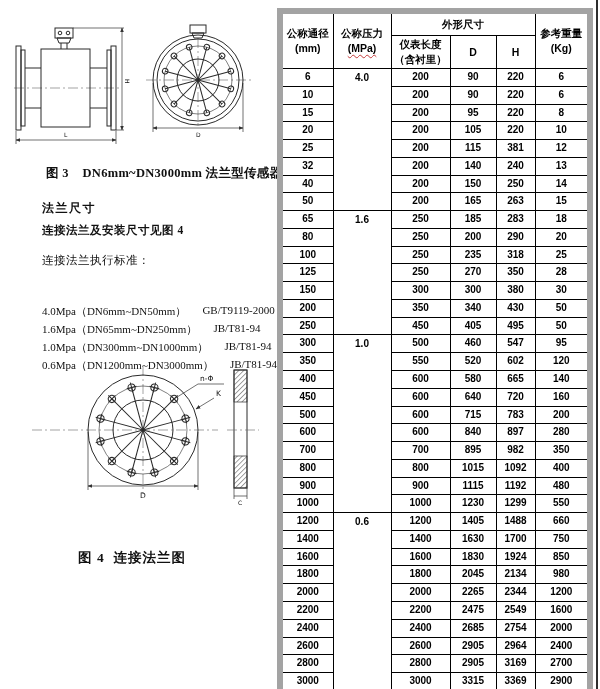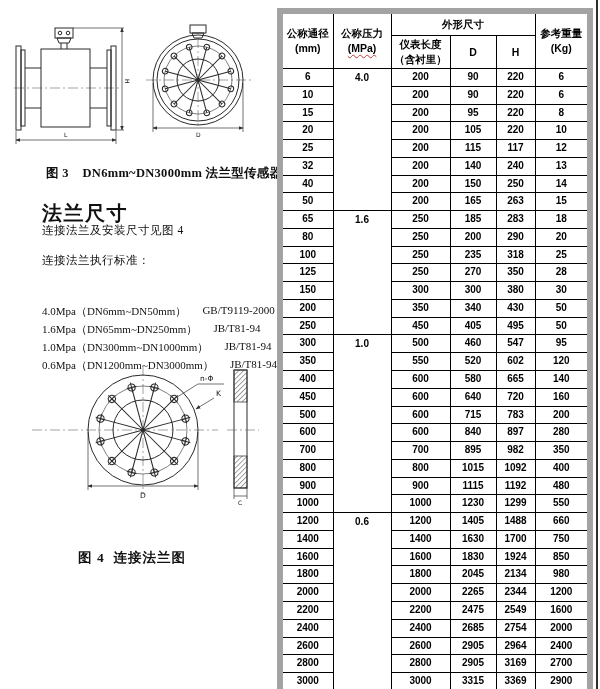--- a/index.html
+++ b/index.html
@@ -7,23 +7,23 @@
     width:600px;height:689px;position:relative;overflow:hidden;
     background:#ffffff;
     font-family:"Liberation Serif",serif;color:#111;
   }
   
   .abs{position:absolute;}
   .fig-caption{white-space:pre;font-family:"Liberation Serif",serif;}
   .cap3{left:46px;top:165px;font-size:12.5px;font-weight:600;letter-spacing:.3px;}
   .cap4{left:78px;top:509px;font-size:13.5px;font-weight:700;letter-spacing:1px;margin-top:40px;}
   .section-title{left:42px;top:200px;font-family:Liberation Sans, sans-serif;
-    font-weight:700;font-size:20px;letter-spacing:1.5px;text-align:center;}
+    font-weight:700;font-size:12px;letter-spacing:1.5px;text-align:center;}
   .body-line{left:42px;font-size:11.5px;letter-spacing:.5px;white-space:pre;}
-  .l1{top:223px;} .l2{top:242px;margin-top:11px;}
+  .l1{top:223px;font-weight:bold;} .l2{top:242px;margin-top:11px;}
   .std-line{left:42px;font-size:11px;display:flex;gap:16px;white-space:pre;
     font-family:"Liberation Serif",serif;margin-top:44px;}
   .s0{top:260px;} .s1{top:278px;} .s2{top:296px;} .s3{top:314px;}
   .edge-line{left:596px;top:0;width:2px;height:689px;background:#2e2e2e;}
   
   svg{position:absolute;overflow:visible;}
   .ln, .ln rect, .ln circle, .ln path, .ln line, .ln polyline{
     fill:none;stroke:#2a2a2a;stroke-width:1;}
   .thin{stroke-width:.6 !important;}
   .cl{stroke:#666;stroke-width:.6;stroke-dasharray:10 3 2 3;fill:none;}
@@ -364,21 +364,21 @@
         <td>20</td>
         <td>200</td>
         <td>105</td>
         <td>220</td>
         <td>10</td>
       </tr>
       <tr>
         <td>25</td>
         <td>200</td>
         <td>115</td>
-        <td>117</td>
+        <td>381</td>
         <td>12</td>
       </tr>
       <tr>
         <td>32</td>
         <td>200</td>
         <td>140</td>
         <td>240</td>
         <td>13</td>
       </tr>
       <tr>

